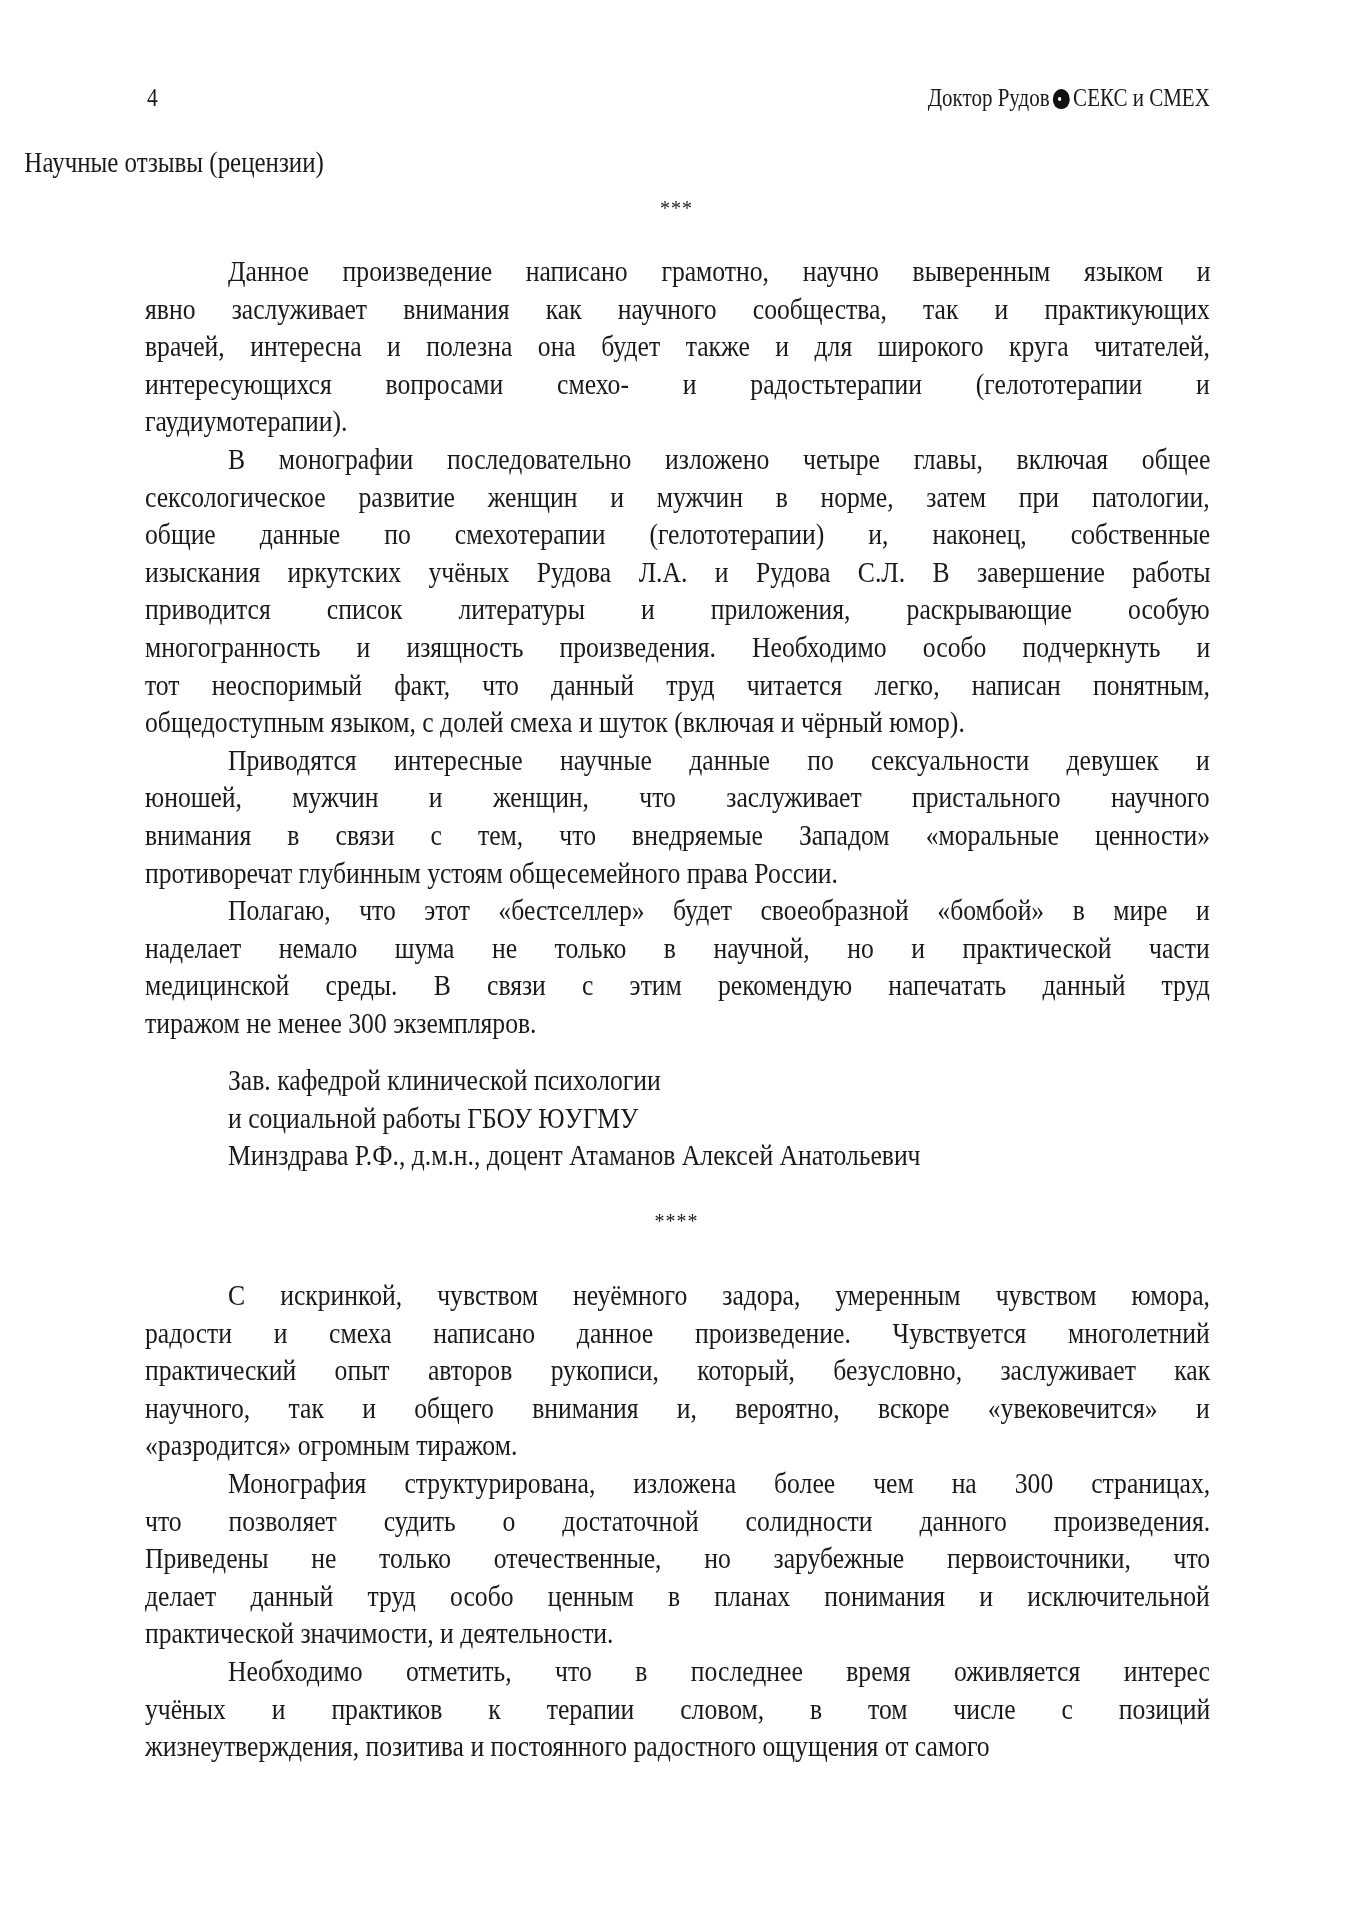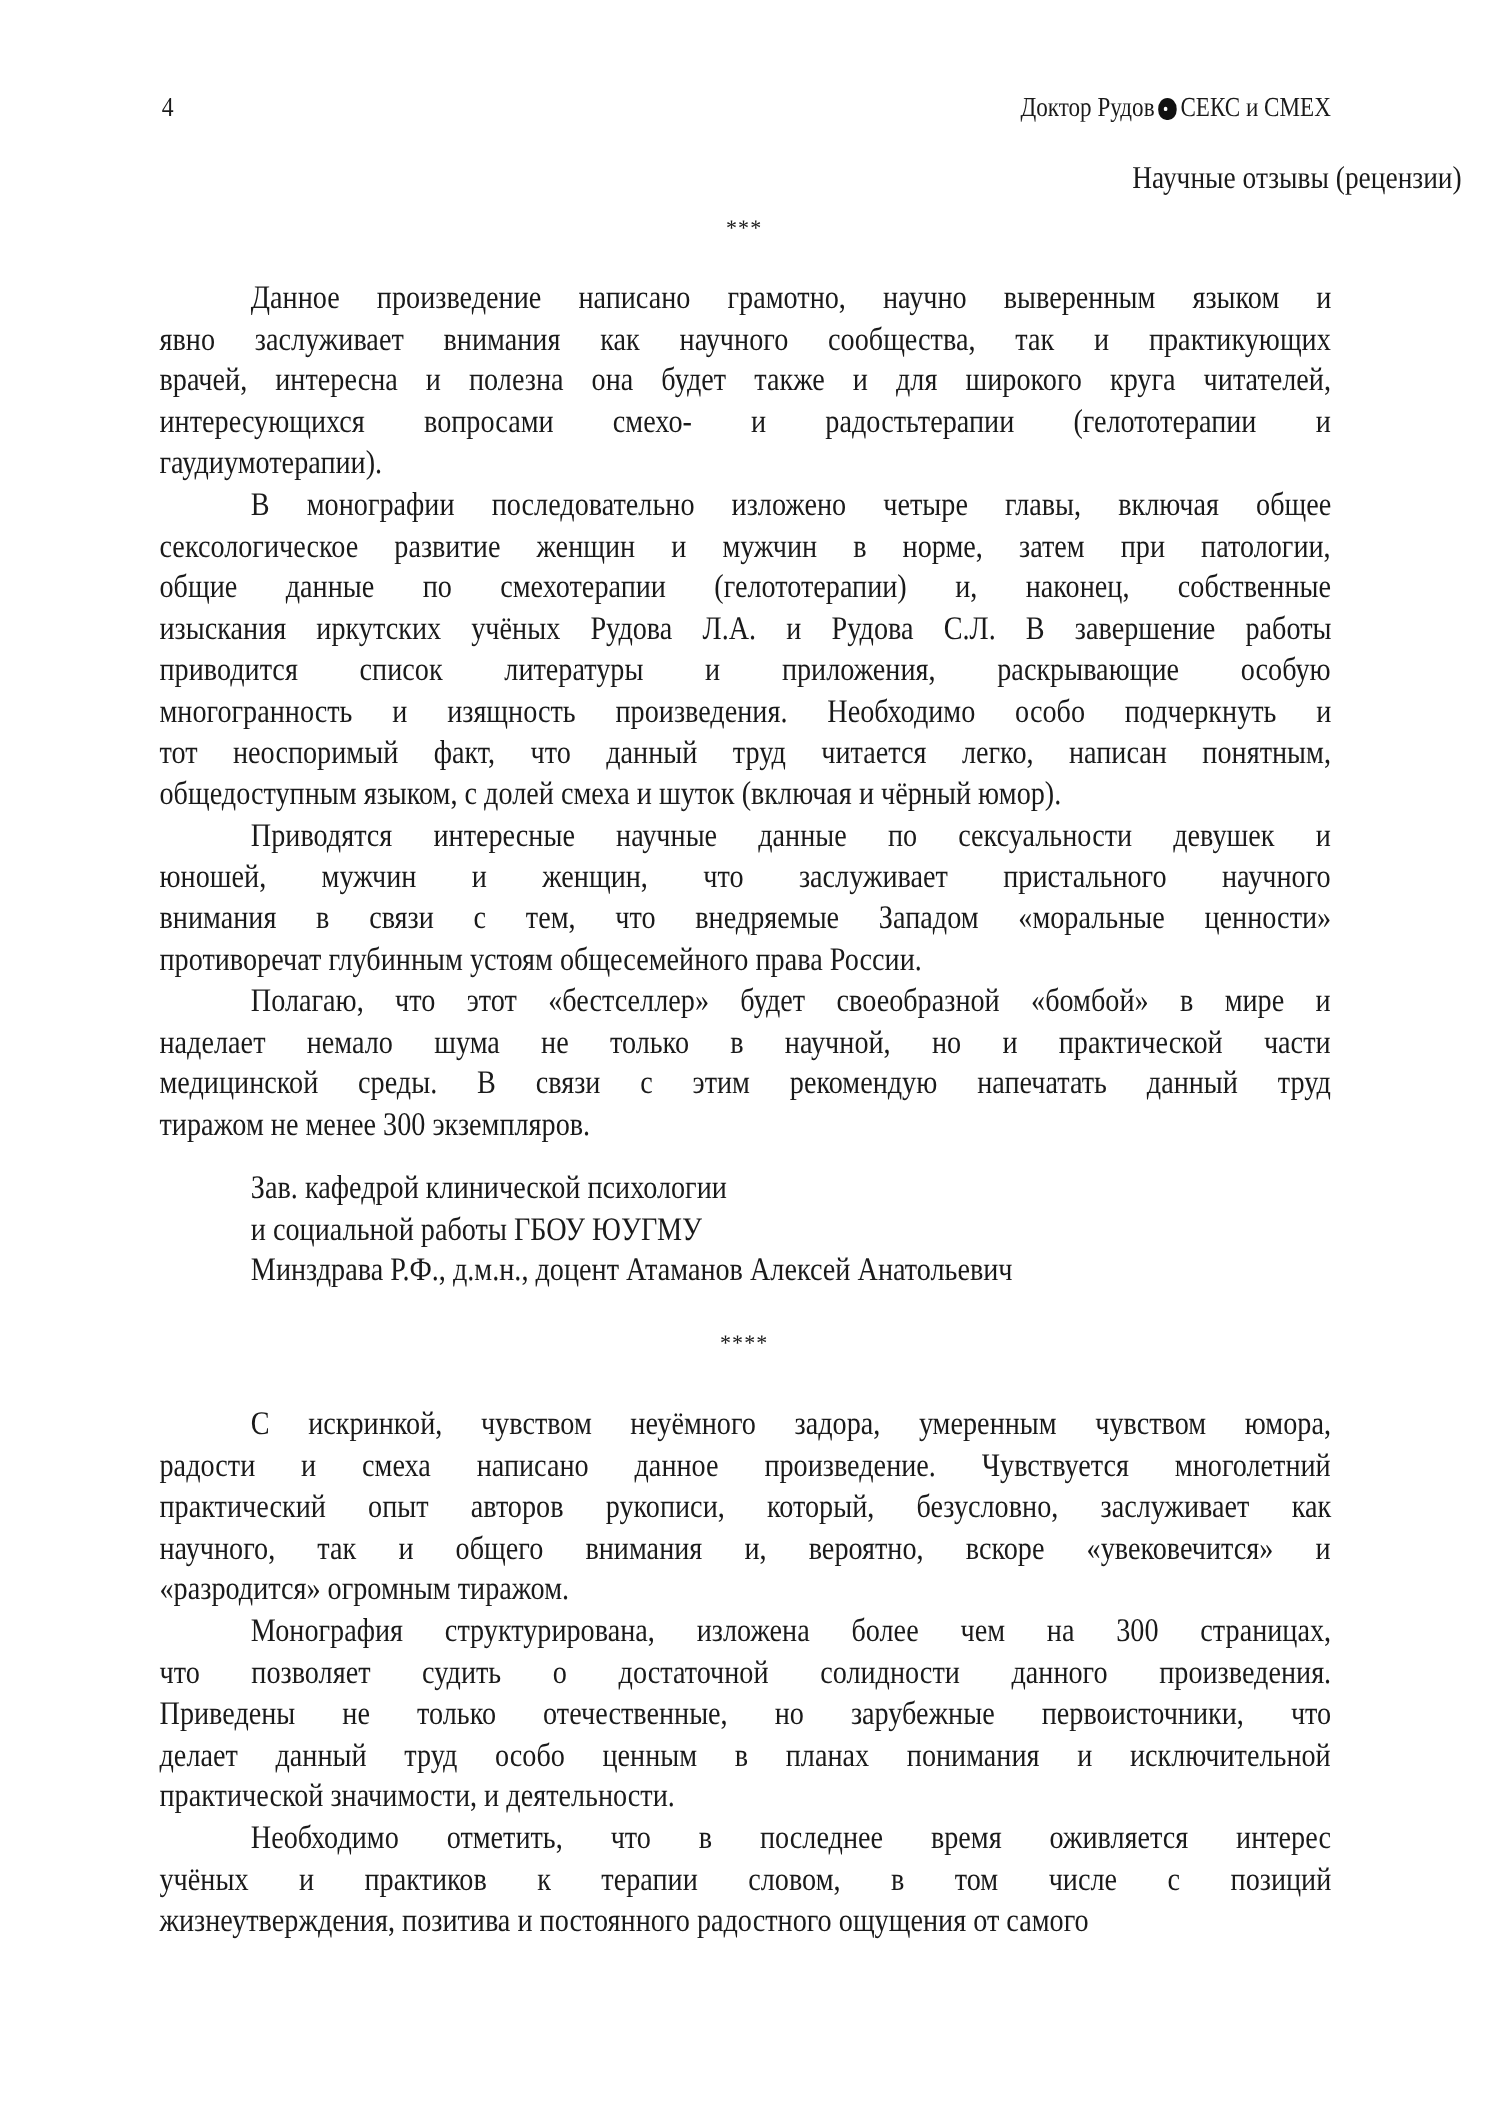--- a/index.html
+++ b/index.html
@@ -20,21 +20,21 @@
   }
   .heart-icon {
     display: inline-block; width: 20px; height: 20px; background: #111;
     border-radius: 50% 50% 45% 45%; position: relative; top: 1px;
   }
   .heart-icon::after {
     content: ""; position: absolute; left: 6px; top: 8px; width: 4px; height: 4px;
     background: #fff; border-radius: 50%;
   }
   .section-title {
-    position: absolute; top: 146px; left: 0; width: 1353px; text-align: right;
+    position: absolute; top: 146px; left: 0; width: 1353px; text-align: left;
     font-size: 29px;
   }
   .section-title span { display: inline-block; transform: scaleX(0.86); }
   .stars {
     position: absolute; left: 0; width: 1353px; text-align: center;
     font-size: 20px; letter-spacing: 1px;
   }
   .body-text {
     position: absolute; left: 145px; width: 1065px; font-size: 30px;
   }

